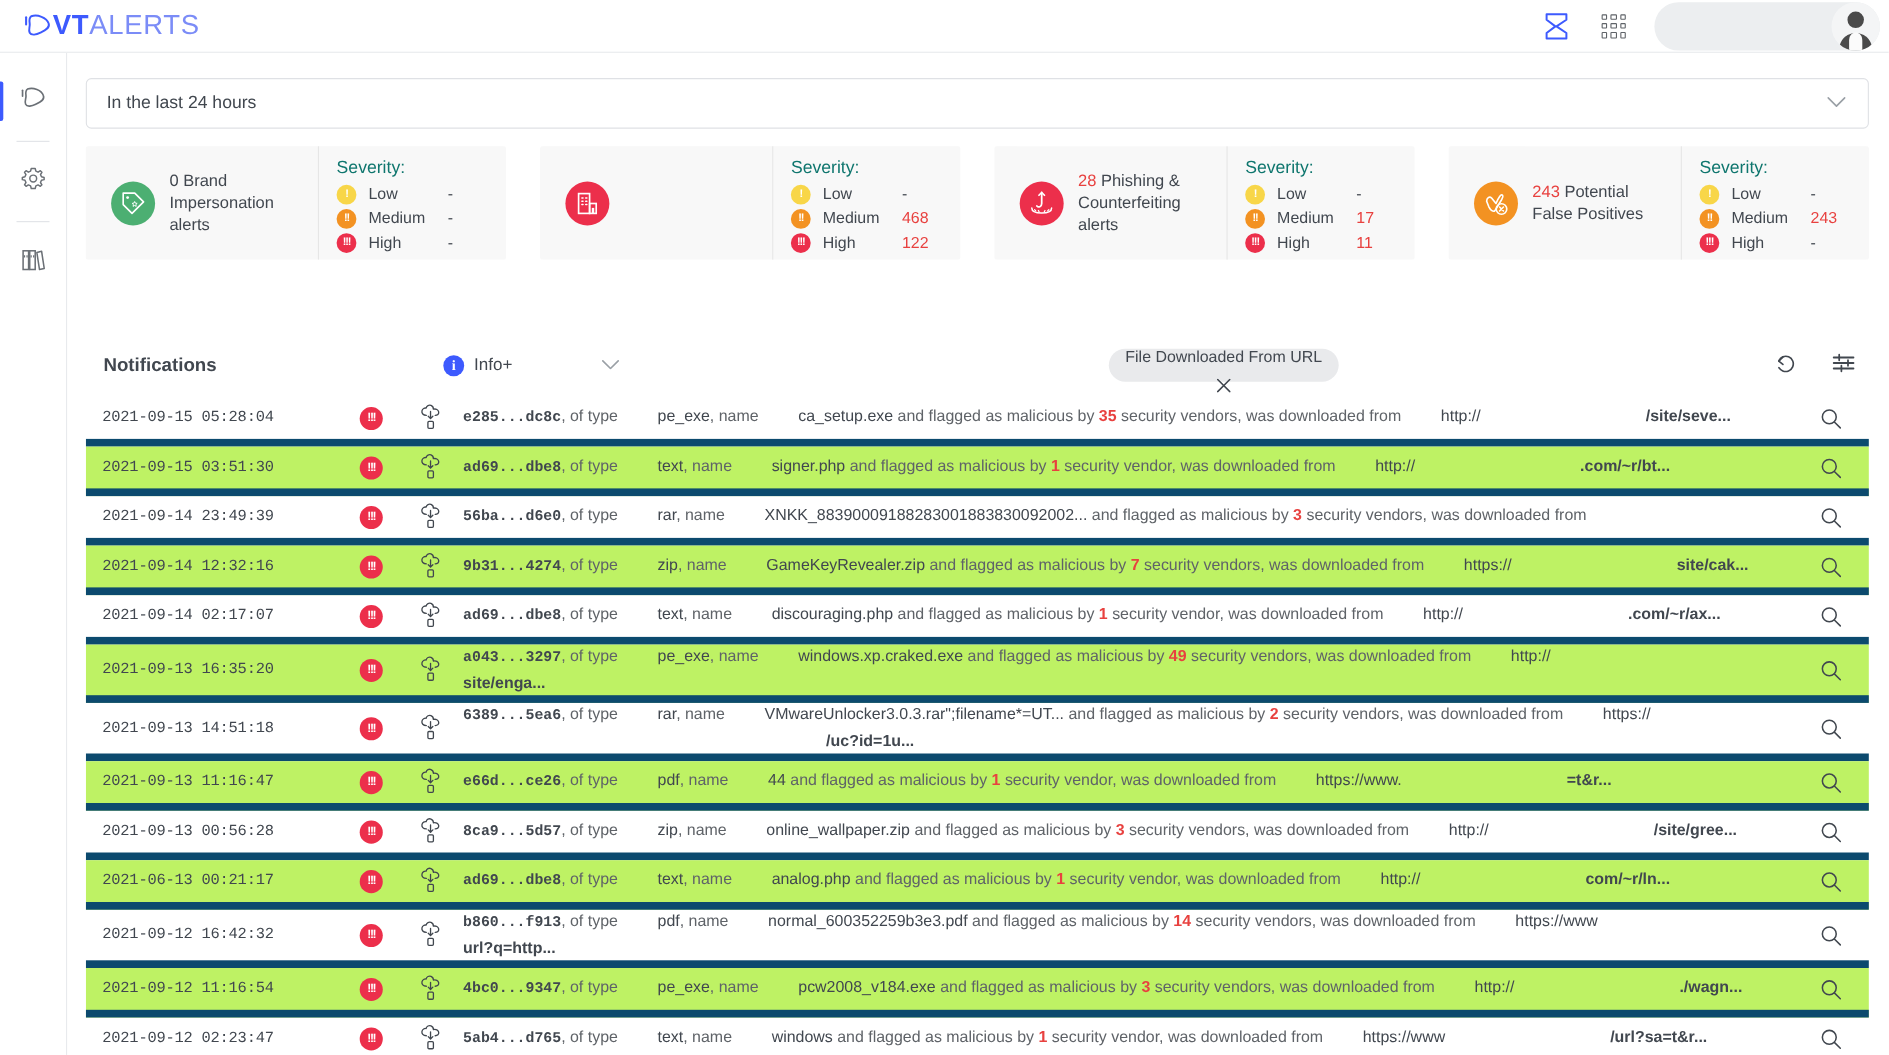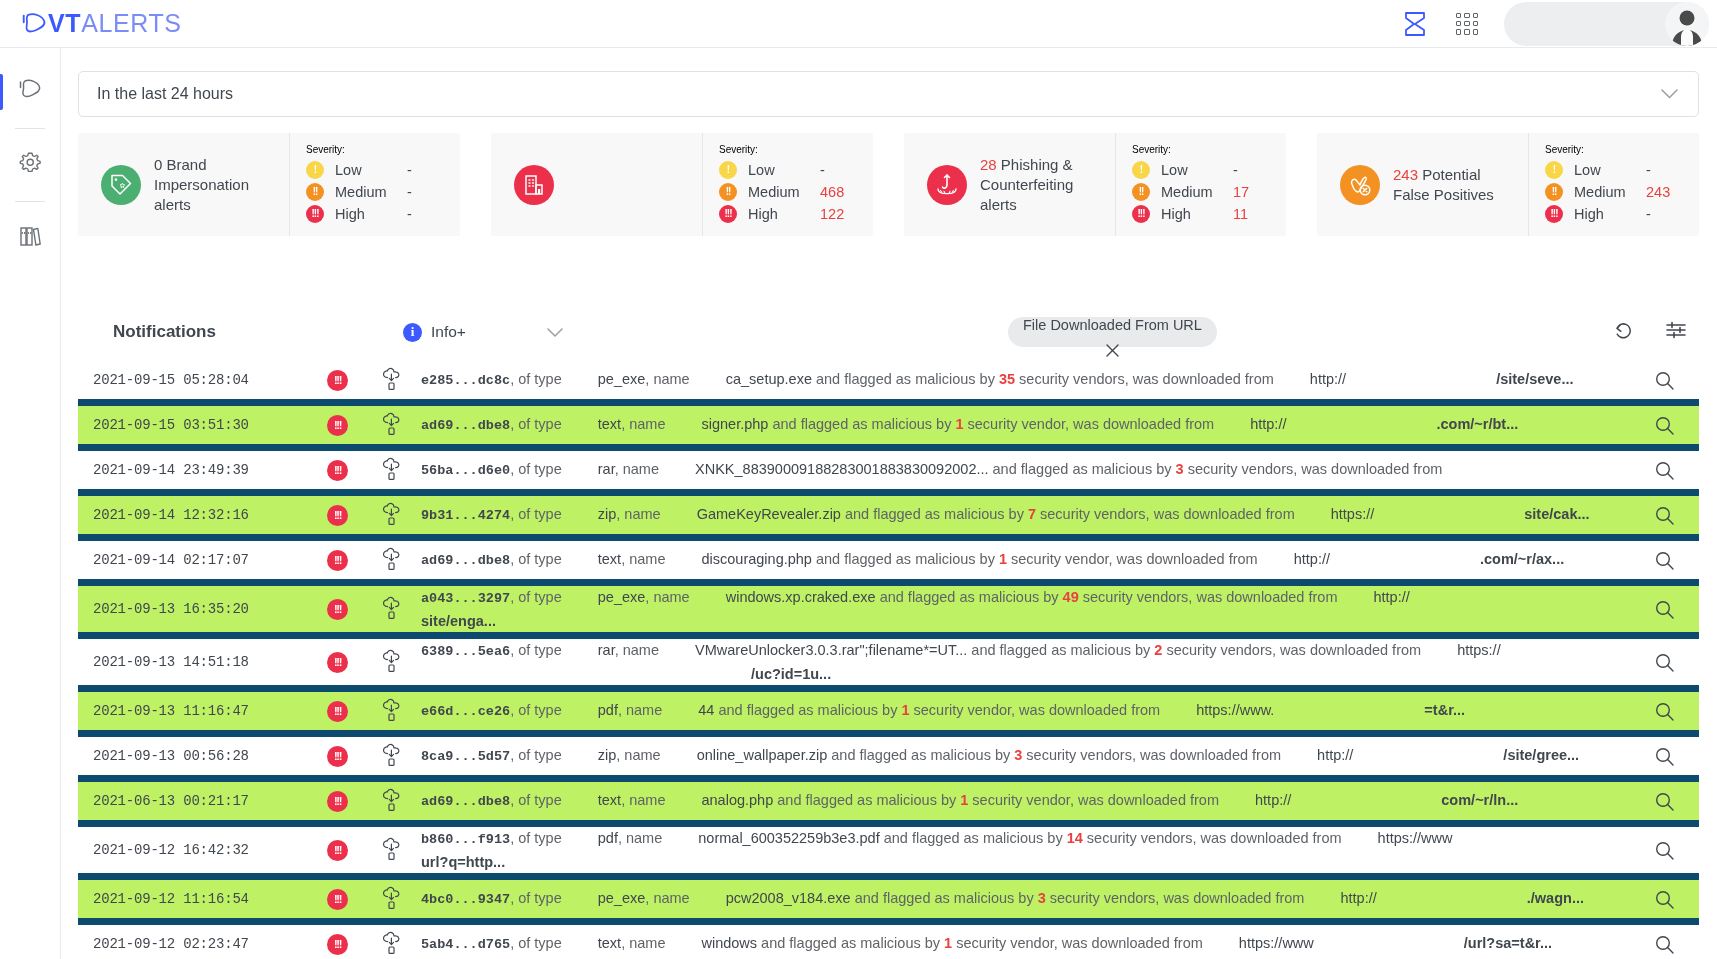--- a/index.html
+++ b/index.html
@@ -96,41 +96,41 @@
   }
   .card-badge {
     width: 40px; height: 40px; border-radius: 50%; flex: 0 0 40px;
     display: flex; align-items: center; justify-content: center;
   }
   .card-badge svg { width: 26px; height: 26px; }
   .card-title { font-size: 15px; line-height: 20px; color: #41474f; max-width: 125px; }
   .card-title .num { color: #e8413f; }
   .card-title .num.zero { color: #41474f; }
   .card-right { flex: 1 1 auto; padding: 11px 0 0 16px; }
-  .sev-head { font-size: 10px; color: #000000; margin-bottom: 4px; }
+  .sev-head { font-size: 16px; color: #0f766e; margin-bottom: 4px; }
   .sev-row { display: flex; align-items: center; height: 22px; font-size: 14.5px; }
   .sev-dot {
     width: 18px; height: 18px; border-radius: 50%; flex: 0 0 18px;
     display: flex; align-items: center; justify-content: center;
     color: #fff; font-size: 10px; font-weight: 700; letter-spacing: -1px;
     margin-right: 11px; line-height: 1;
   }
   .sev-dot.low { background: #f8d648; }
   .sev-dot.med { background: #f39222; }
   .sev-dot.high{ background: #ec2f4b; }
   .sev-name { width: 72px; color: #41474f; }
   .sev-val { color: #e8413f; }
   .sev-val.dash { color: #41474f; }
 
   
   .notif-head {
     position: absolute; left: 17px; top: 255px; width: 1621px; height: 58px;
     display: flex; align-items: center;
   }
-  .notif-title { font-size: 17px; font-weight: 700; color: #41474f; margin-left: 35px; }
+  .notif-title { font-size: 17px; font-weight: 700; color: #41474f; margin-left: 16px; }
   .infoplus {
     position: absolute; left: 325px; display: flex; align-items: center; gap: 9px; cursor: pointer;
   }
   .info-ic {
     width: 19px; height: 19px; border-radius: 50%; background: #3d5afe; color: #fff;
     font-size: 13px; font-weight: 700; display: flex; align-items: center; justify-content: center;
     font-family: "Liberation Serif", serif;
   }
   .infoplus .txt { font-size: 15.5px; color: #41474f; }
   .infoplus .chev { margin-left: 72px; }

